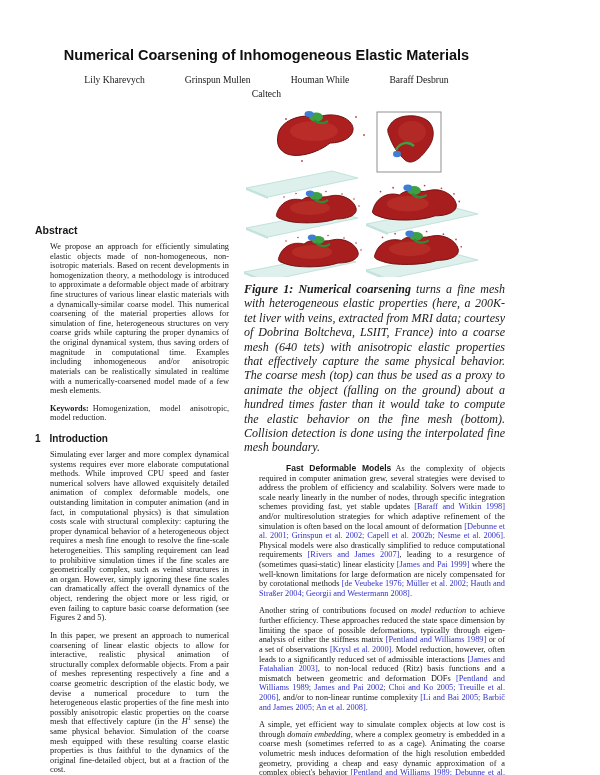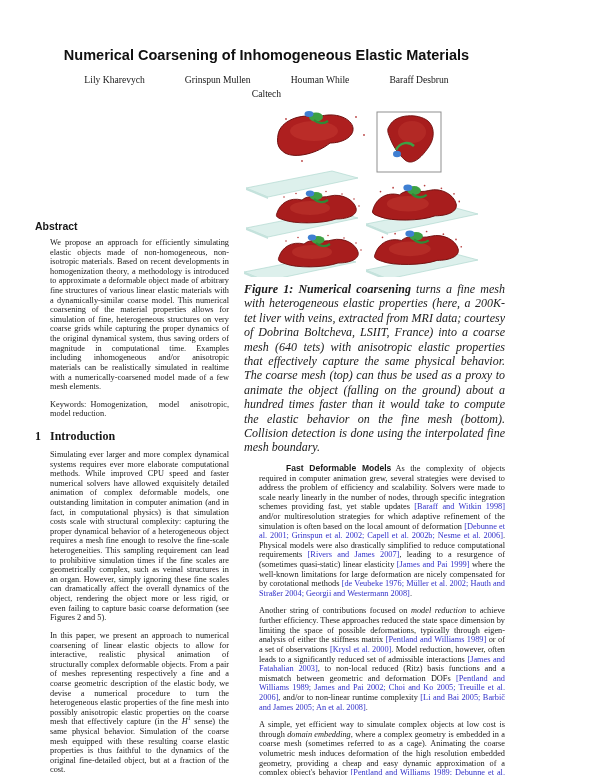--- a/index.html
+++ b/index.html
@@ -9,26 +9,26 @@
   .titleblock{text-align:center;padding-top:47px;}
   .paper-title{font-family:"Liberation Sans",sans-serif;font-weight:bold;font-size:14.5px;margin:0 0 11px 0;color:#101010;}
   .authors{display:flex;justify-content:center;gap:40px;font-size:9.6px;}
   .affil{font-size:9.6px;margin-top:3px;}
 
   .cols{display:flex;gap:15px;padding:12px 28px 0 35px;align-items:flex-end;}
   .col{width:261px;}
 
   p.body{font-size:8.3px;line-height:1.16;text-align:justify;margin:0 0 8px 15px;hyphens:auto;}
   .h-abstract{font-family:"Liberation Sans",sans-serif;font-weight:bold;font-size:10.5px;margin:10px 0 6px 0;}
-  .h-sec{font-family:Liberation Serif, serif;font-weight:bold;font-size:12px;margin:10px 0 6px 0;}
+  .h-sec{font-family:Liberation Sans, sans-serif;font-weight:bold;font-size:10px;margin:10px 0 6px 0;}
   .h-subsec{font-family:"Liberation Sans",sans-serif;font-weight:normal;font-size:9.3px;margin:3px 0 5px 0;}
   .secnum{display:inline-block;margin-right:9px;}
   .keywords{margin:0 0 10px 0;}
 
-  .seg-b{font-weight:normal;}
+  .seg-b{font-weight:bold;}
   .seg-i{font-style:italic;}
   .seg-bi{font-weight:bold;font-style:italic;}
   .seg-c{color:#3232c8;}
   .seg-bsans{font-family:"Liberation Sans",sans-serif;font-weight:bold;font-size:8.5px;padding-left:27px;}
   .seg-sup{vertical-align:super;font-size:68%;line-height:0;}
 
   figure{margin:0 0 9px 0;}
   .figsvg{display:block;margin:0 0 5px 0;}
   figcaption{font-size:12px;font-style:italic;line-height:1.2;text-align:justify;color:#202020;}
 

